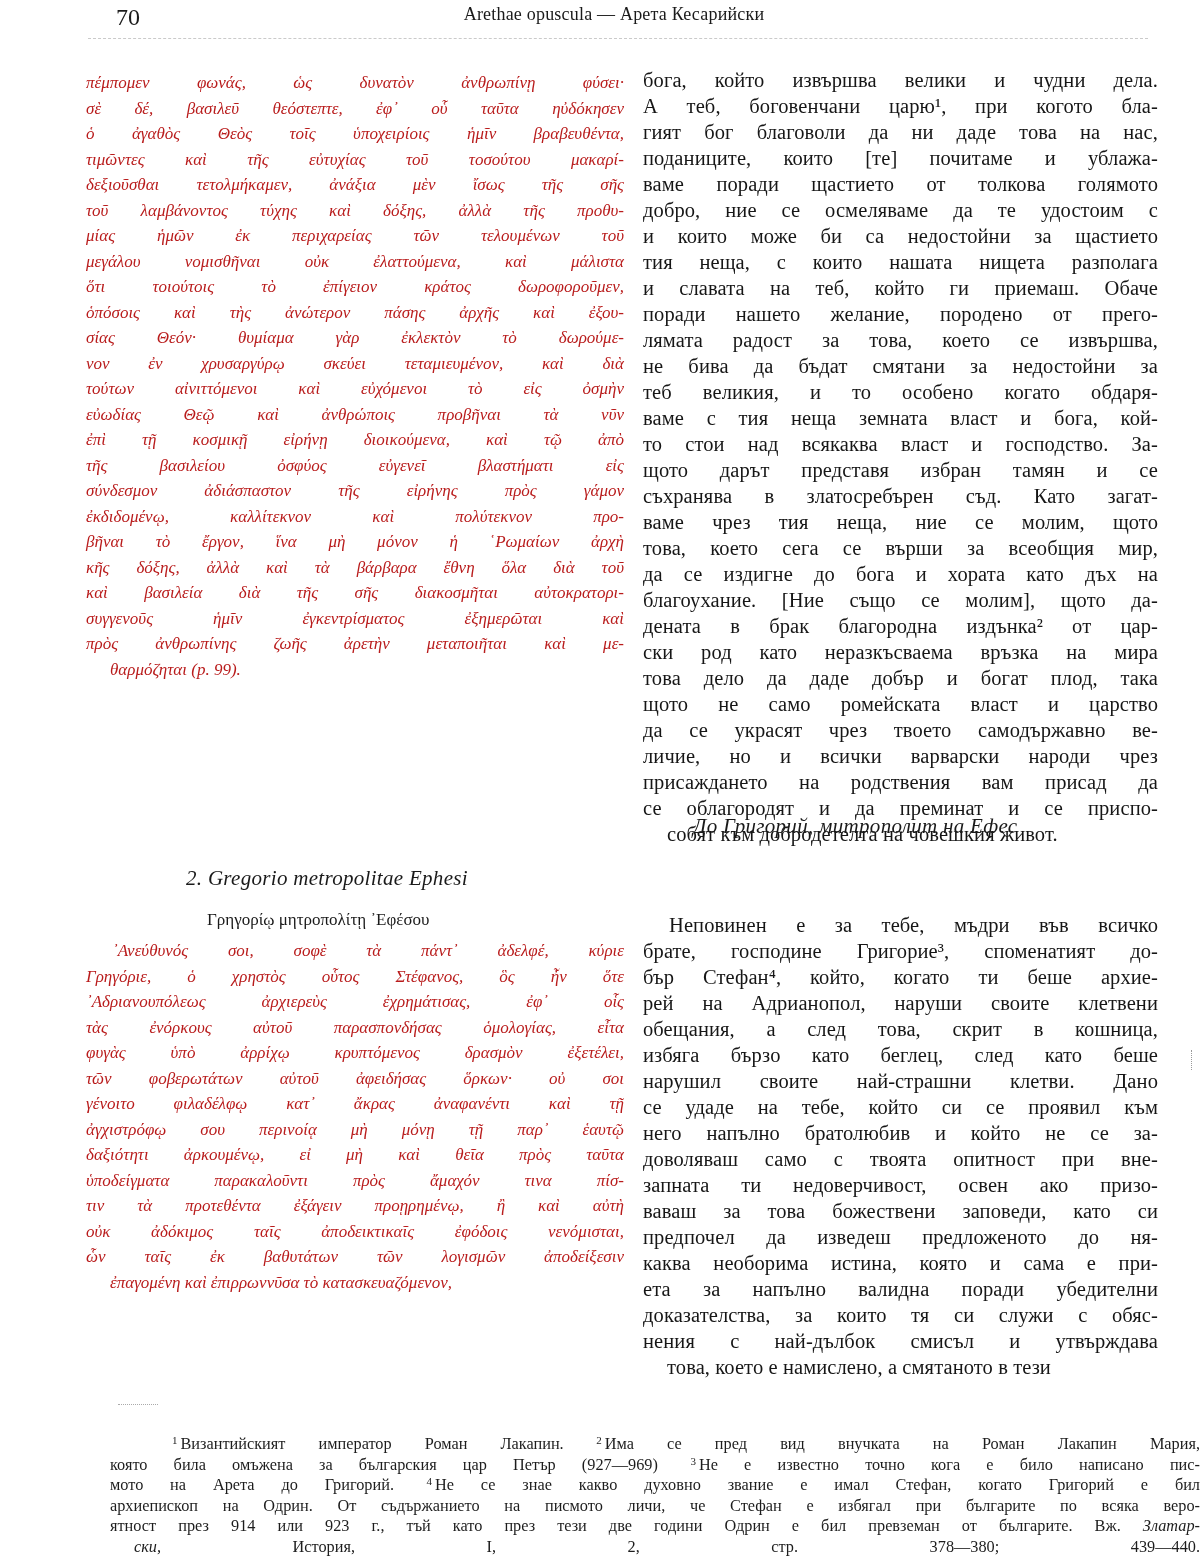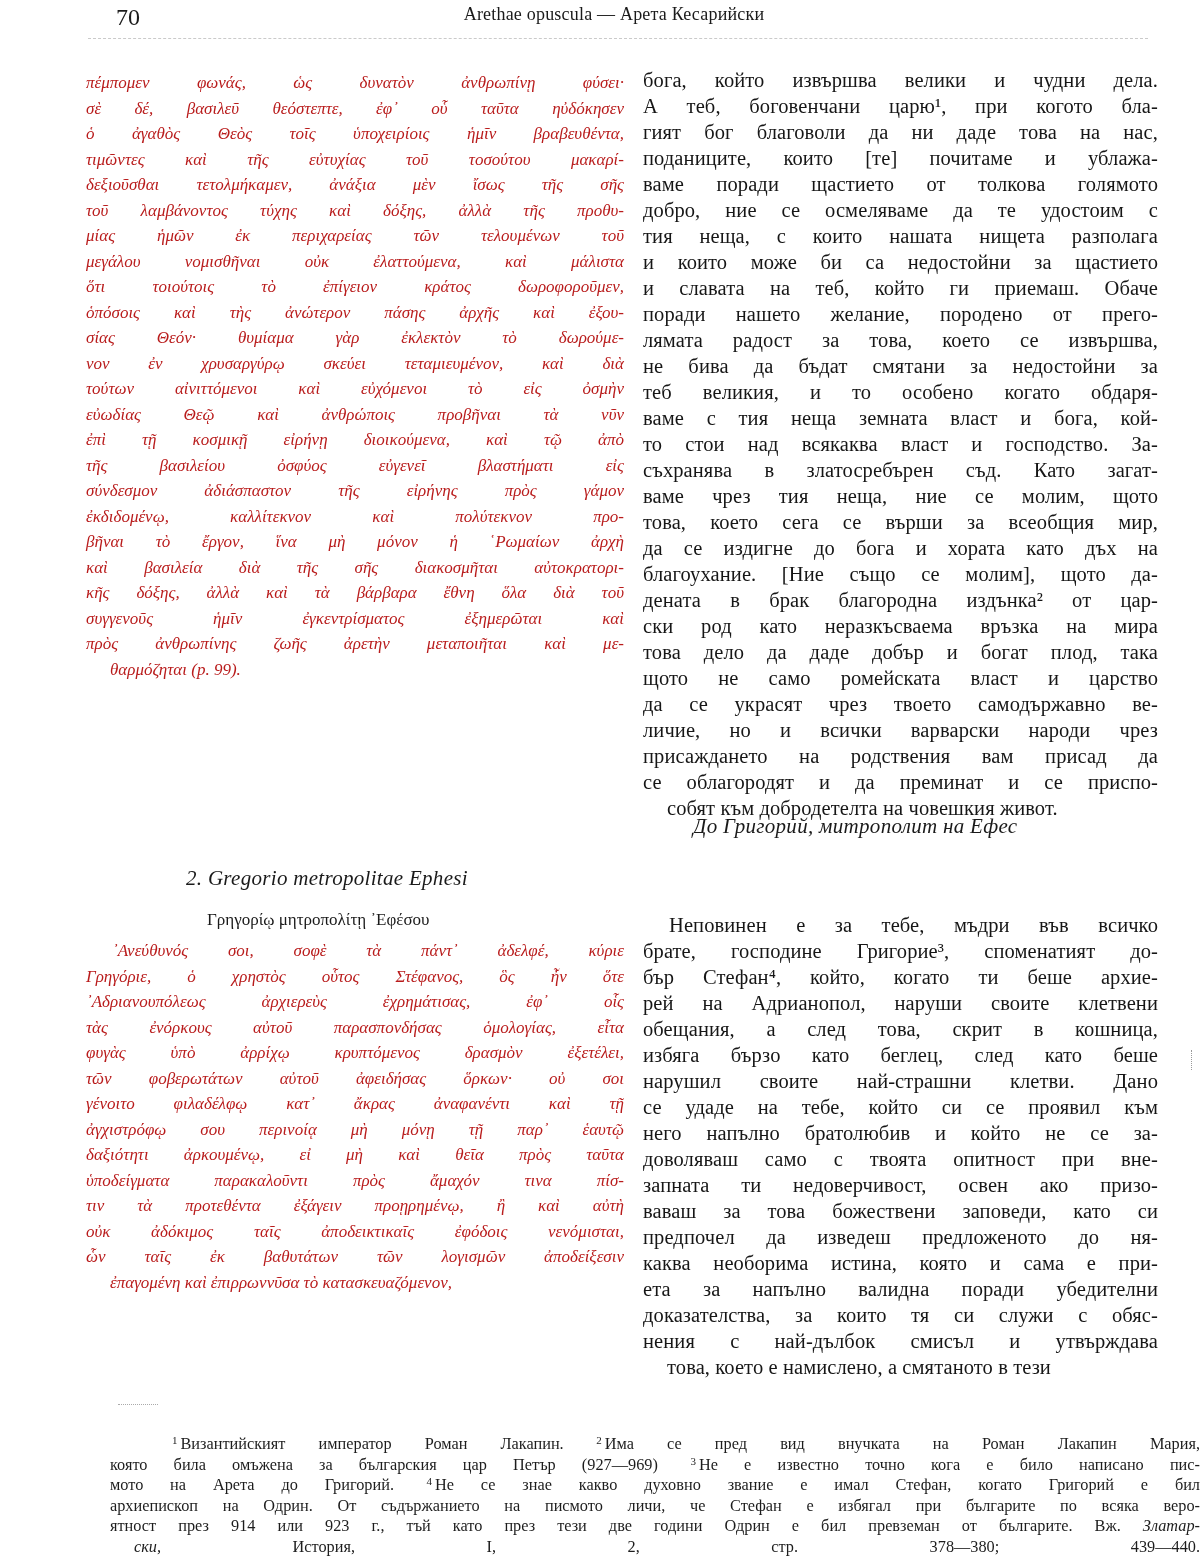--- a/index.html
+++ b/index.html
@@ -56,42 +56,43 @@
     <span class="line">ὁπόσοις καὶ τὴς ἀνώτερον πάσης ἀρχῆς καὶ ἐξου-</span>
     <span class="line">σίας Θεόν· θυμίαμα γὰρ ἐκλεκτὸν τὸ δωρούμε-</span>
     <span class="line">νον ἐν χρυσαργύρῳ σκεύει τεταμιευμένον, καὶ διὰ</span>
     <span class="line">τούτων αἰνιττόμενοι καὶ εὐχόμενοι τὸ εἰς ὀσμὴν</span>
     <span class="line">εὐωδίας Θεῷ καὶ ἀνθρώποις προβῆναι τὰ νῦν</span>
     <span class="line">ἐπὶ τῇ κοσμικῇ εἰρήνῃ διοικούμενα, καὶ τῷ ἀπὸ</span>
     <span class="line">τῆς βασιλείου ὀσφύος εὐγενεῖ βλαστήματι εἰς</span>
     <span class="line">σύνδεσμον ἀδιάσπαστον τῆς εἰρήνης πρὸς γάμον</span>
     <span class="line">ἐκδιδομένῳ, καλλίτεκνον καὶ πολύτεκνον προ-</span>
     <span class="line">βῆναι τὸ ἔργον, ἵνα μὴ μόνον ἡ ῾Ρωμαίων ἀρχὴ</span>
+    <span class="line">κῆς δόξης, ἀλλὰ καὶ τὰ βάρβαρα ἔθνη ὅλα διὰ τοῦ</span>
     <span class="line">καὶ βασιλεία διὰ τῆς σῆς διακοσμῆται αὐτοκρατορι-</span>
-    <span class="line">κῆς δόξης, ἀλλὰ καὶ τὰ βάρβαρα ἔθνη ὅλα διὰ τοῦ</span>
     <span class="line">συγγενοῦς ἡμῖν ἐγκεντρίσματος ἐξημερῶται καὶ</span>
     <span class="line">πρὸς ἀνθρωπίνης ζωῆς ἀρετὴν μεταποιῆται καὶ με-</span>
     <span class="line last">θαρμόζηται (p. 99).</span>
   </div>
 <div class="col-bg bg-top" id="b1">
     <span class="line">бога, който извършва велики и чудни дела.</span>
     <span class="line">А теб, боговенчани царю¹, при когото бла-</span>
     <span class="line">гият бог благоволи да ни даде това на нас,</span>
     <span class="line">поданиците, които [те] почитаме и ублажа-</span>
     <span class="line">ваме поради щастието от толкова голямото</span>
     <span class="line">добро, ние се осмеляваме да те удостоим с</span>
+    <span class="line">и които може би са недостойни за щастието</span>
     <span class="line">тия неща, с които нашата нищета разполага</span>
-    <span class="line">и които може би са недостойни за щастието</span>
     <span class="line">и славата на теб, който ги приемаш. Обаче</span>
     <span class="line">поради нашето желание, породено от прего-</span>
     <span class="line">лямата радост за това, което се извършва,</span>
     <span class="line">не бива да бъдат смятани за недостойни за</span>
     <span class="line">теб великия, и то особено когато обдаря-</span>
     <span class="line">ваме с тия неща земната власт и бога, кой-</span>
     <span class="line">то стои над всякаква власт и господство. За-</span>
+    <span class="line">щото дарът представя избран тамян и се</span>
     <span class="line">съхранява в златосребърен съд. Като загат-</span>
     <span class="line">ваме чрез тия неща, ние се молим, щото</span>
     <span class="line">това, което сега се върши за всеобщия мир,</span>
     <span class="line">да се издигне до бога и хората като дъх на</span>
     <span class="line">благоухание. [Ние също се молим], щото да-</span>
     <span class="line">дената в брак благородна издънка² от цар-</span>
     <span class="line">ски род като неразкъсваема връзка на мира</span>
     <span class="line">това дело да даде добър и богат плод, така</span>
     <span class="line">щото не само ромейската власт и царство</span>
     <span class="line">да се украсят чрез твоето самодържавно ве-</span>

